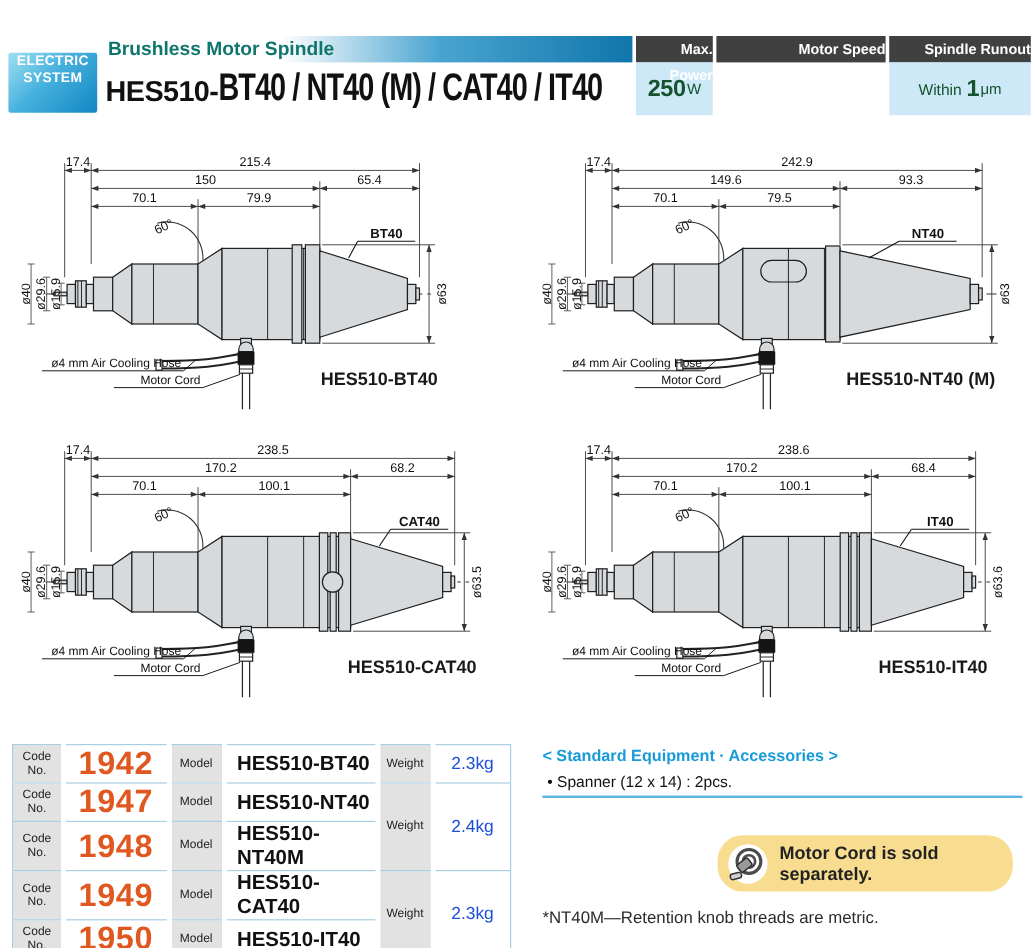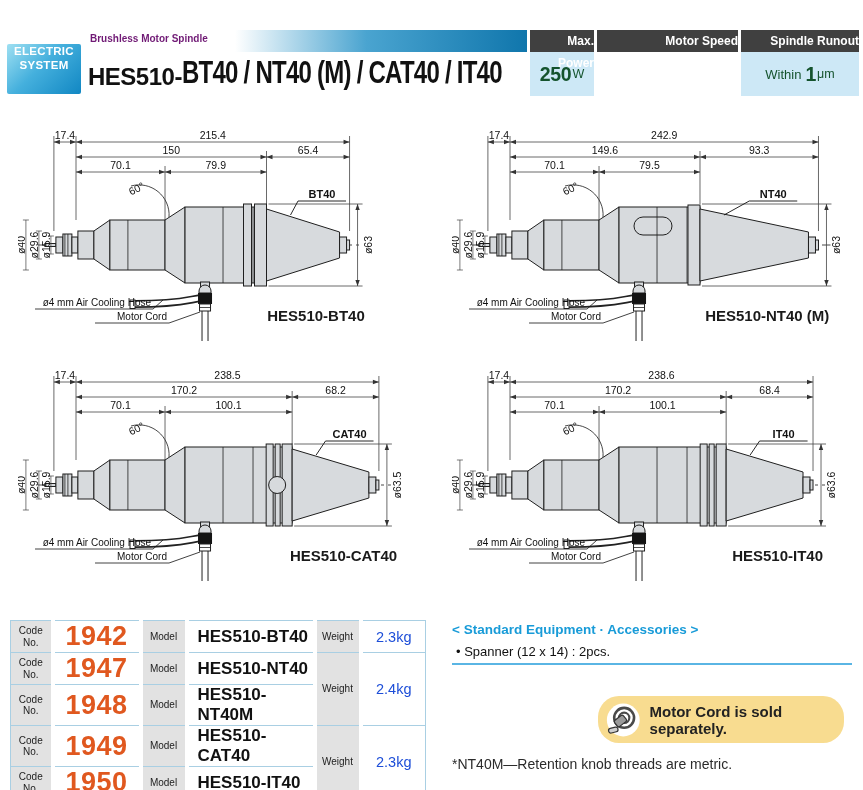--- a/index.html
+++ b/index.html
@@ -4,21 +4,21 @@
 <style>
   html,body{margin:0;padding:0;background:#fff;}
   #page{position:relative;width:863px;height:790px;background:#fff;
         font-family:"Liberation Sans",sans-serif;overflow:hidden;}
 
   
   .sys-badge{position:absolute;left:7px;top:44px;width:74px;height:50px;
     background:linear-gradient(135deg,#9fe0f2 0%,#45b0dd 45%,#1187c3 100%);
     color:#fff;font-weight:bold;font-size:11.5px;letter-spacing:.3px;line-height:1.25;
     display:flex;flex-direction:column;align-items:center;border-radius:2px;}
-  .category{position:absolute;left:90px;top:33px;font-size:10px;font-weight:bold;color:#701a75;}
+  .category{position:absolute;left:90px;top:33px;font-size:16px;font-weight:bold;color:#0f766e;}
   .grad-strip{position:absolute;left:235px;top:30px;width:292px;height:22px;
     background:linear-gradient(to right,rgba(207,231,245,0),#4aa4d0 45%,#1076ac 100%);}
   .title{position:absolute;left:88px;top:54px;white-space:nowrap;display:flex;align-items:flex-end;}
   .title .pfx{font-weight:bold;font-size:24px;color:#111;letter-spacing:-.5px;}
   .title .main{font-weight:bold;font-size:32px;color:#111;letter-spacing:-1px;
     display:inline-block;transform:scaleX(.75);transform-origin:left bottom;}
 
   .specs{position:absolute;left:530px;top:30px;display:flex;gap:3px;}
   .spec-col .sh{height:22px;background:#404040;color:#fff;font-size:12px;font-weight:bold;
     text-align:right;line-height:22px;}

